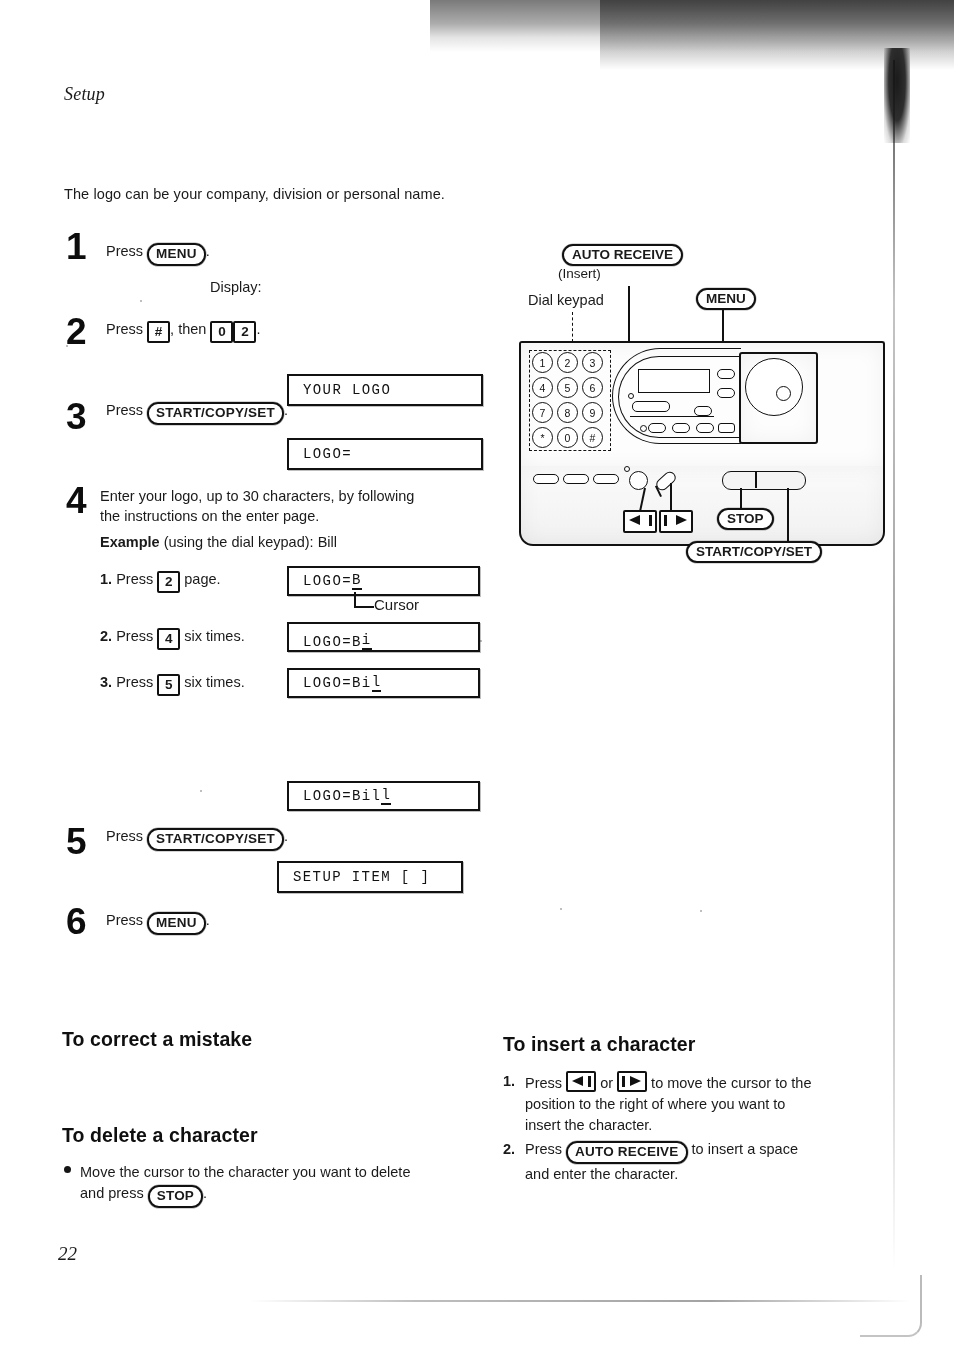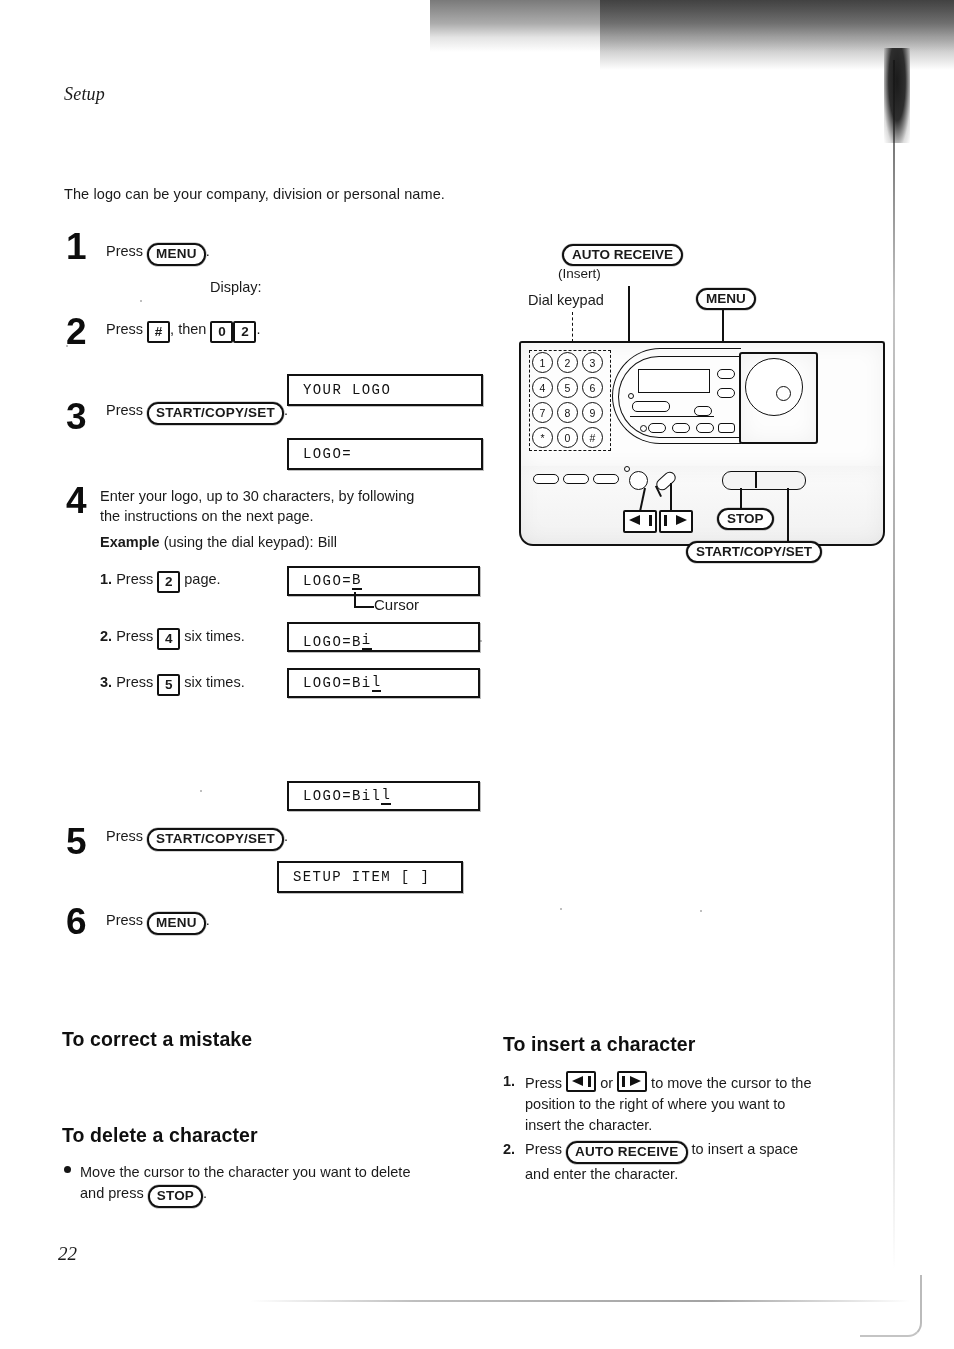--- a/index.html
+++ b/index.html
@@ -204,21 +204,21 @@
     <span>Press</span>
     <span class="keycap">START/COPY/SET</span><span>.</span>
   </div>
   <div class="lcd" style="left:287px;top:438px;width:178px;height:28px;">
     <span>LOGO=</span>
   </div>
 
   <div class="stepnum" style="left:66px;top:482px;">4</div>
   <div class="steptext" style="left:100px;top:487px;width:380px;">
     <span>Enter your logo, up to 30 characters, by following</span><br>
-    <span>the instructions on the next page.</span>
+    <span>the instructions on the enter page.</span>
   </div>
   <div class="steptext" style="left:100px;top:533px;">
     <b>Example</b>
     <span>(using the dial keypad):  Bill</span>
   </div>
 
   <div class="steptext" style="left:100px;top:570px;">
     <b>1.</b>
     <span>Press</span>
     <span class="numkey">2</span>

